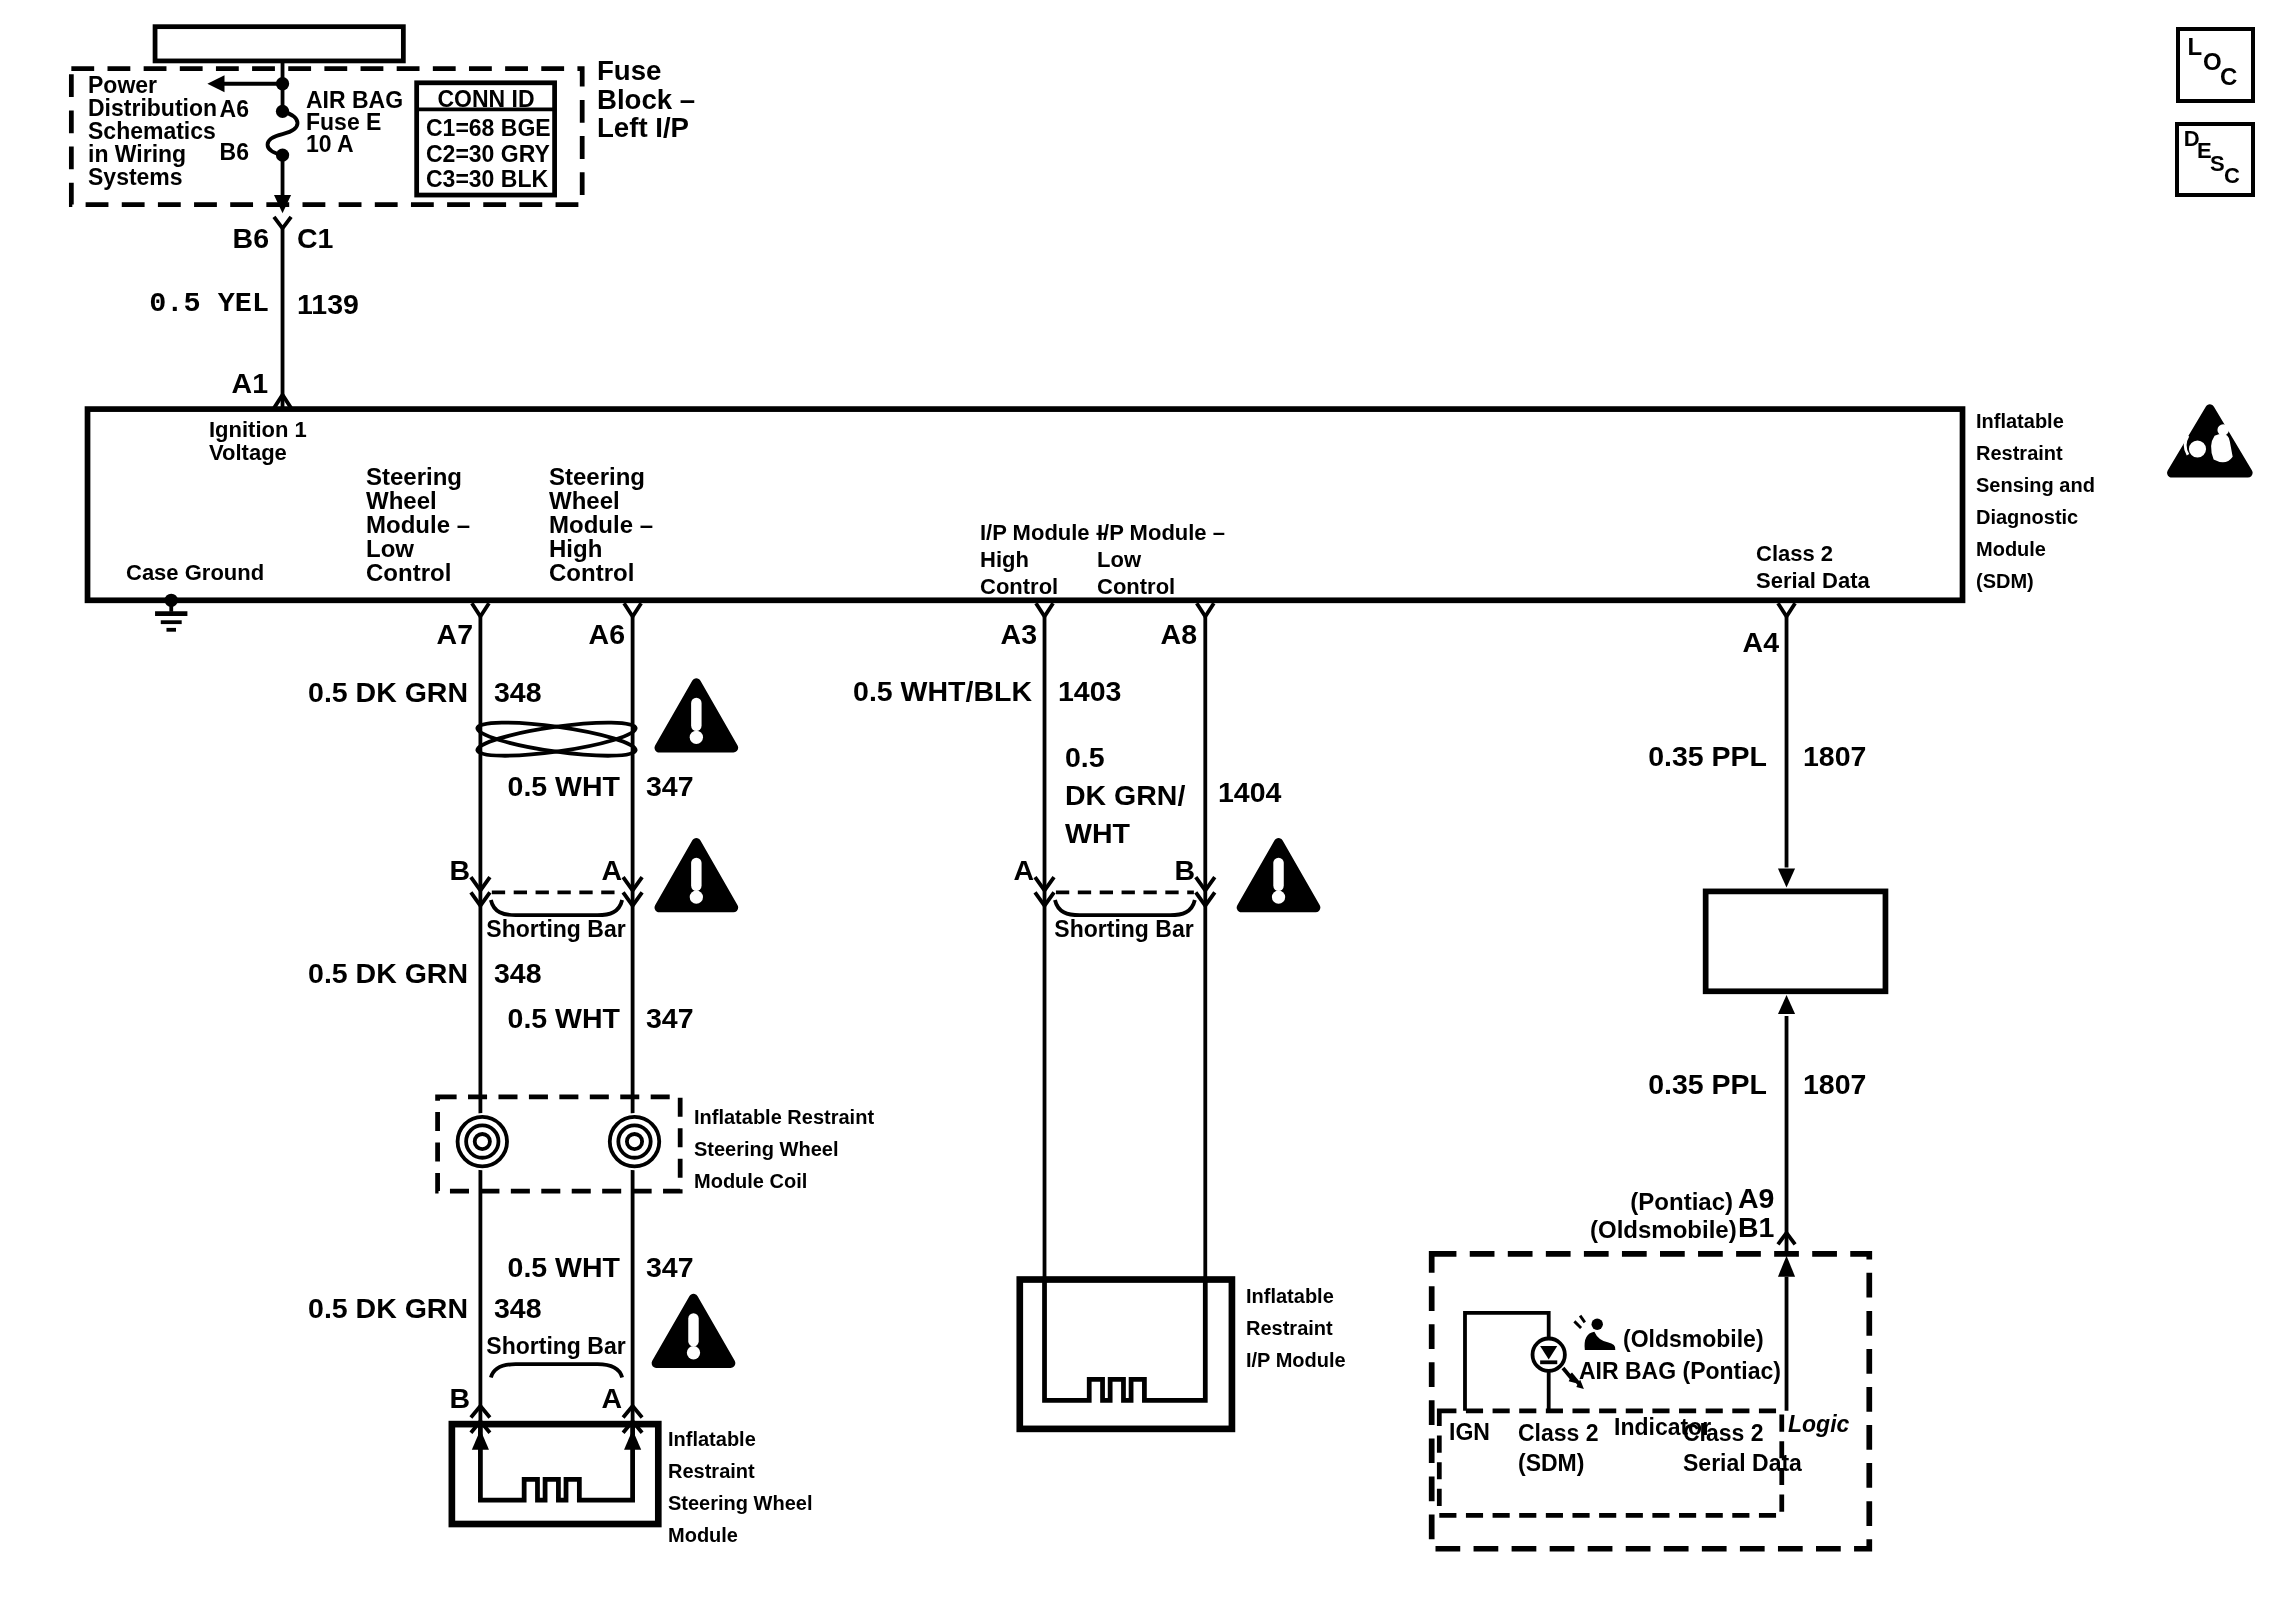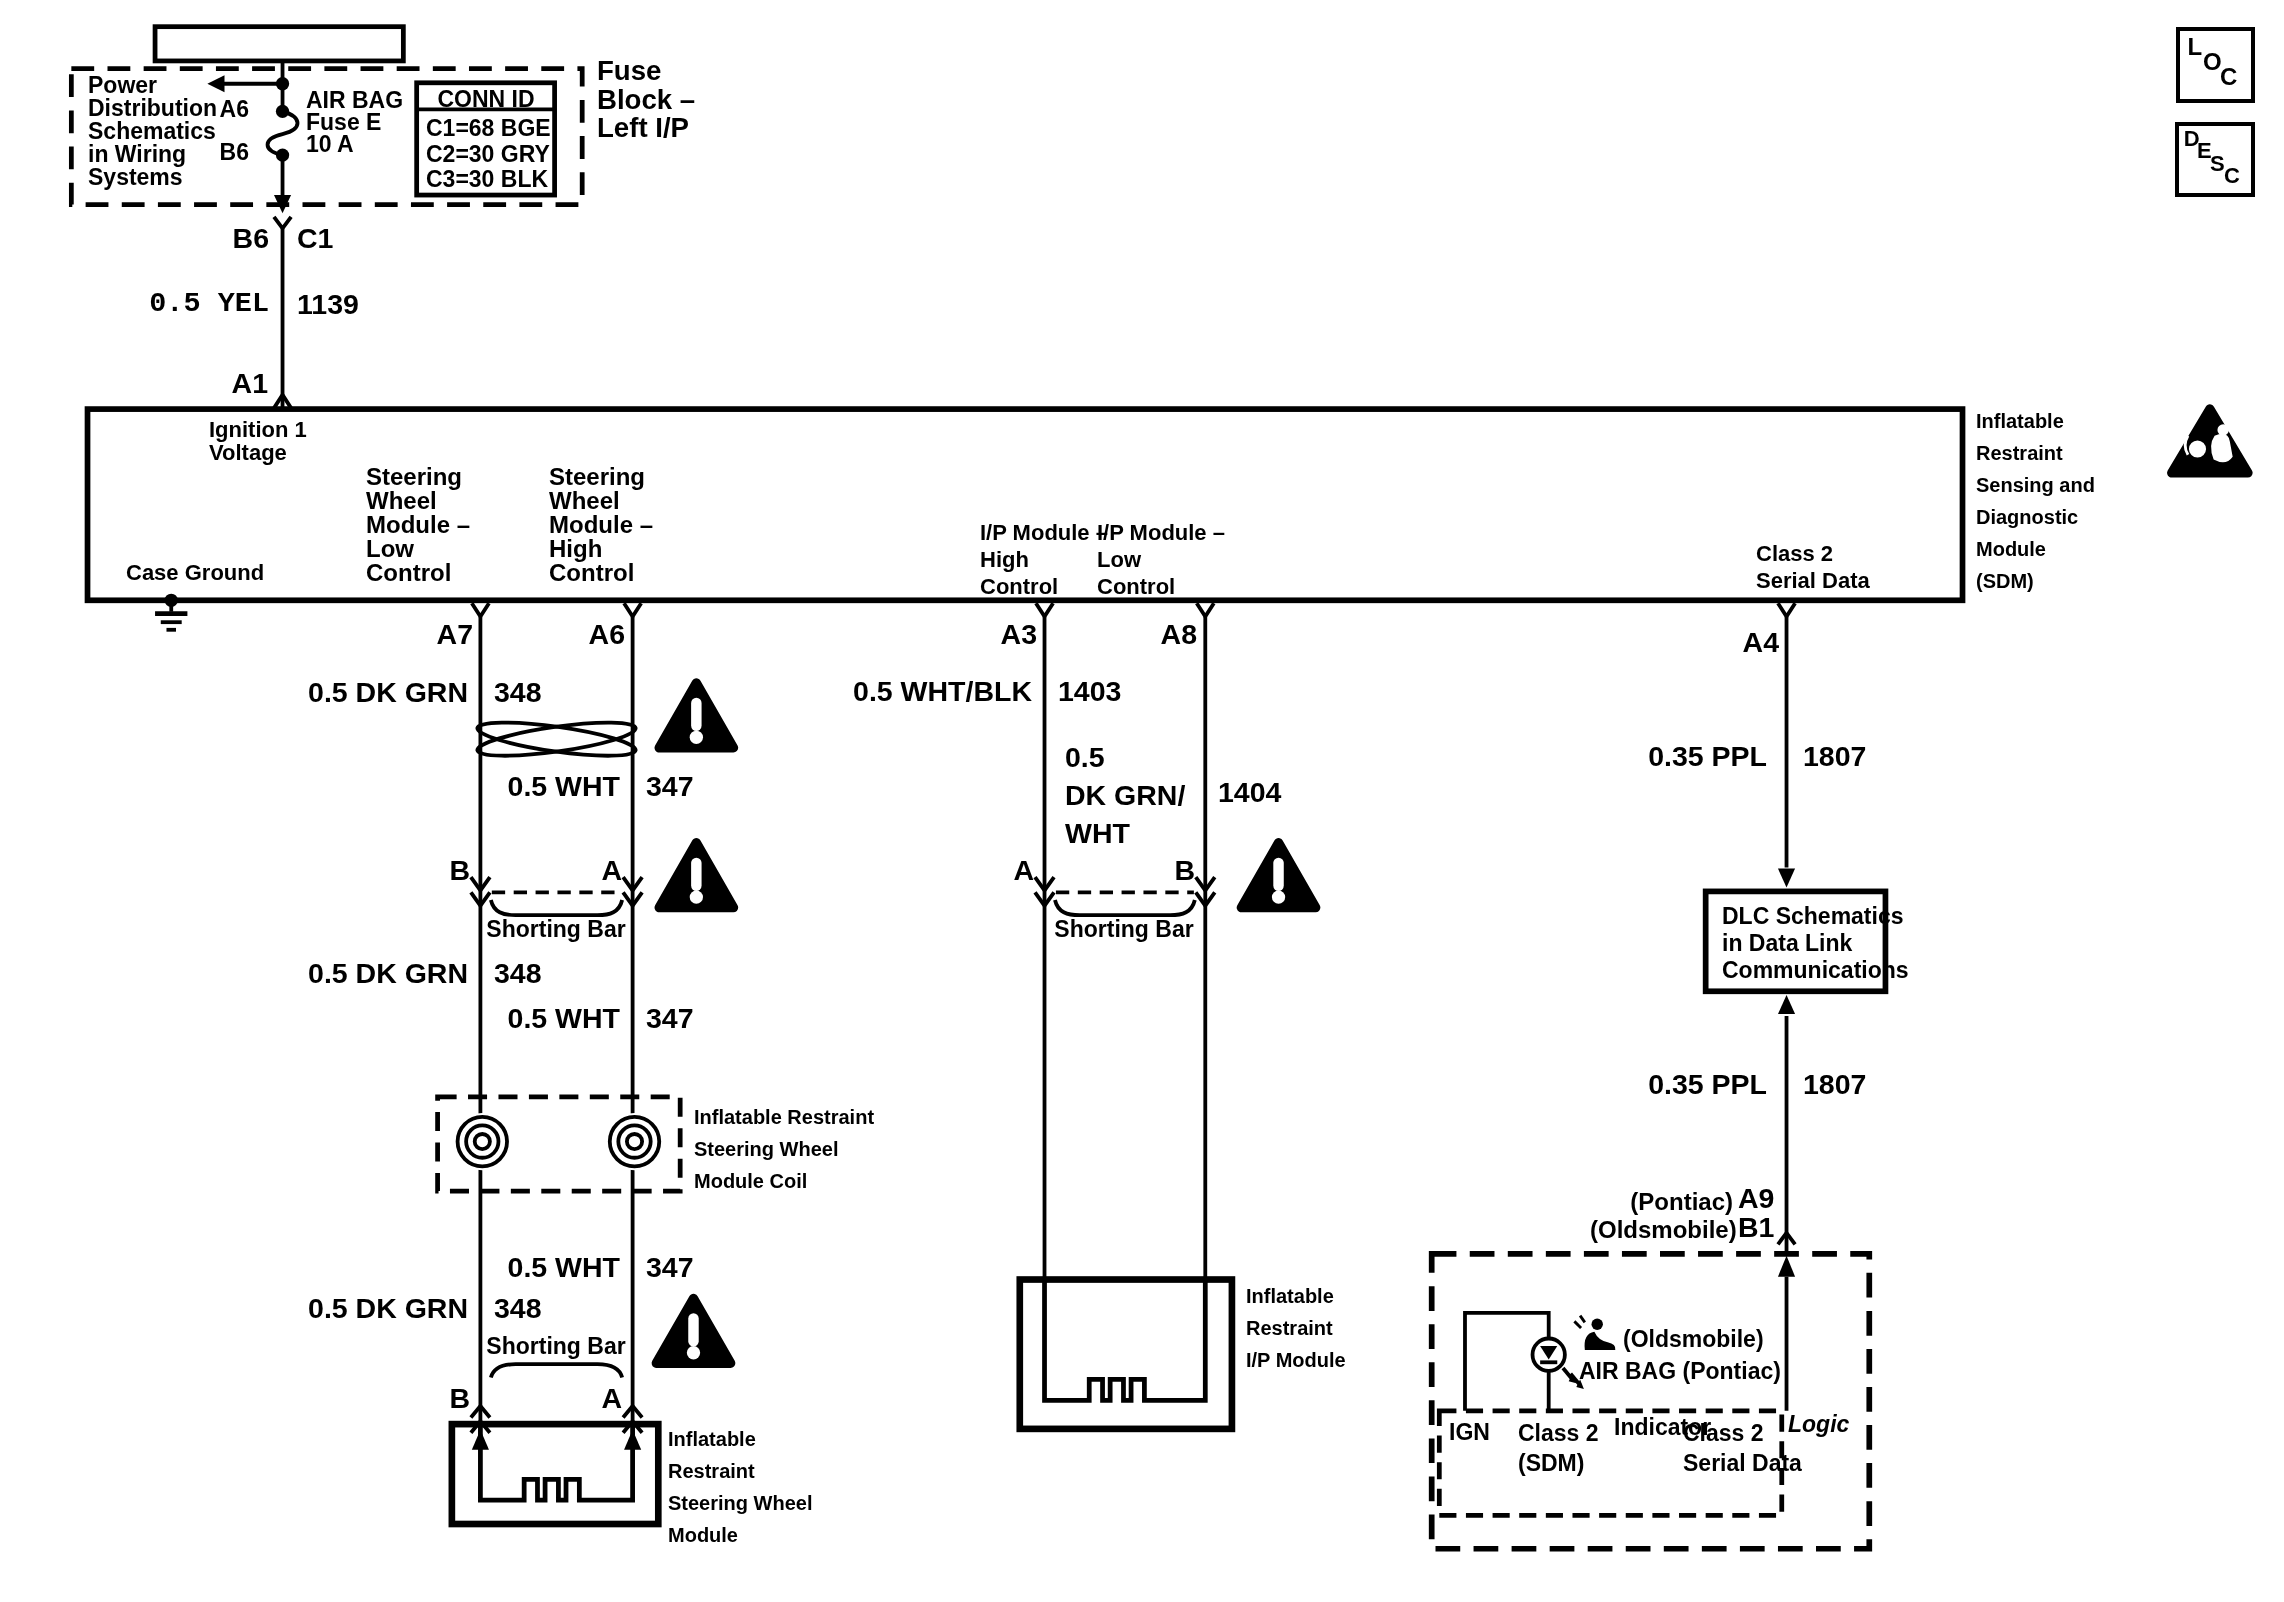--- a/index.html
+++ b/index.html
@@ -281,23 +281,20 @@
 <div class="t f30" style="left:1218px;top:776px;">1404</div>
 <div class="t tr f30" style="left:996px;top:854px;width:38px;">A</div>
 <div class="t tr f30" style="left:1157px;top:854px;width:38px;">B</div>
 <div class="t tc f24" style="left:1048px;top:916px;width:152px;">Shorting Bar</div>
 <div class="t f27" style="left:1246px;top:1280px;">Inflatable
 Restraint
 I/P Module</div>
 
 <div class="t tr f30" style="left:1577px;top:740px;width:190px;">0.35 PPL</div>
 <div class="t f30" style="left:1803px;top:740px;">1807</div>
-<div class="t f24" style="left:1722px;top:903px;line-height:27px;">DLC Schematics
-in Data Link
-Communications</div>
 <div class="t tr f30" style="left:1577px;top:1068px;width:190px;">0.35 PPL</div>
 <div class="t f30" style="left:1803px;top:1068px;">1807</div>
 <div class="t tr f22" style="left:1590px;top:1188px;width:143px;">(Pontiac)</div>
 <div class="t f30" style="left:1738px;top:1182px;">A9</div>
 <div class="t tr f22" style="left:1590px;top:1216px;width:143px;">(Oldsmobile)</div>
 <div class="t f30" style="left:1738px;top:1211px;">B1</div>
 
 <div class="t f24" style="left:1788px;top:1411px;font-style:italic;">Logic</div>
 <div class="t f24" style="left:1449px;top:1419px;">IGN</div>
 <div class="t f24" style="left:1518px;top:1419px;line-height:29.5px;">Class 2

